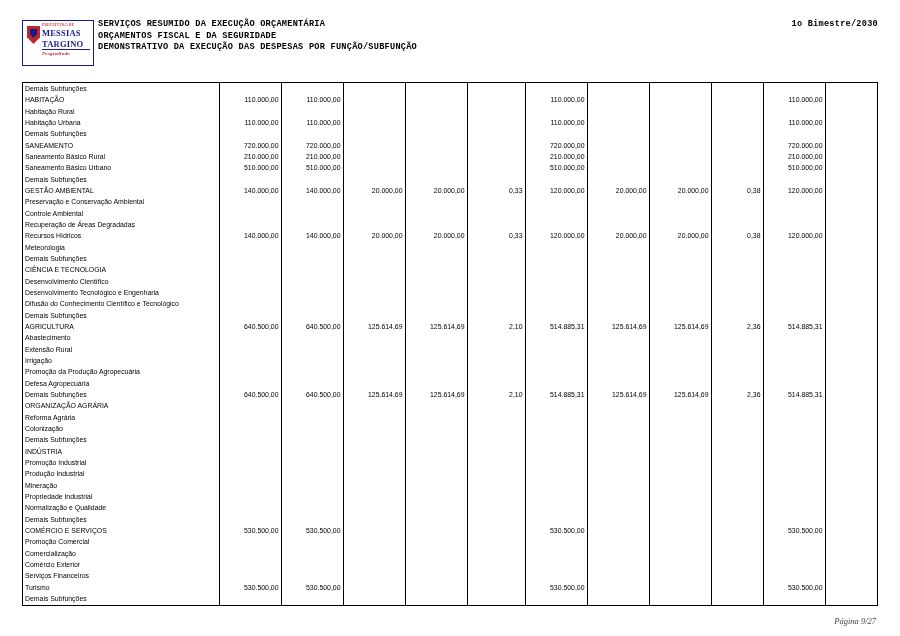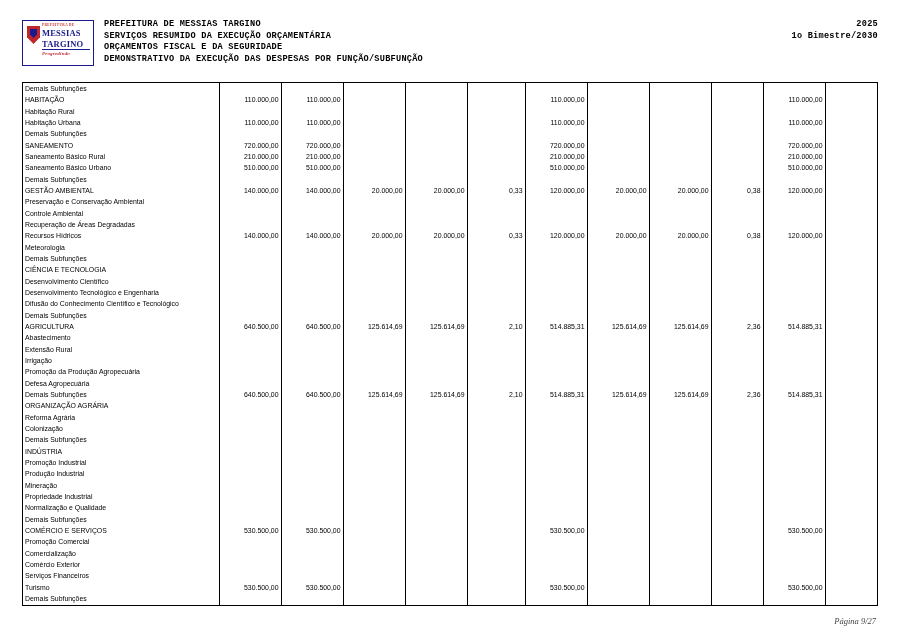--- a/index.html
+++ b/index.html
@@ -22,21 +22,21 @@
 
   
   .header {
     display: flex;
     align-items: flex-start;
     height: 58px;
   }
   .logo-box {
     width: 72px;
     height: 46px;
-    margin-right: 10px;
+    margin-right: 4px;
     margin-top: 2px;
     border: 1px solid #1a1a8c;
     position: relative;
     background: #fff;
     overflow: hidden;
   }
   .logo-shield {
     position: absolute;
     left: 4px; top: 5px;
     width: 13px; height: 18px;
@@ -129,24 +129,20 @@
   <div class="header">
     <div class="logo-box">
       <div class="logo-shield"></div>
       <div class="logo-txt logo-l1">PREFEITURA DE</div>
       <div class="logo-txt logo-l2">MESSIAS</div>
       <div class="logo-txt logo-l3">TARGINO</div>
       <div class="logo-underline"></div>
       <div class="logo-txt logo-l4">Progredindo</div>
     </div>
     <div class="head-text">
-      <div class="head-line">
-        <span>PREFEITURA DE MESSIAS TARGINO</span>
-        <span class="head-right">2025</span>
-      </div>
       <div class="head-line">
         <span>SERVIÇOS RESUMIDO DA EXECUÇÃO ORÇAMENTÁRIA</span>
         <span class="head-right">1o Bimestre/2030</span>
       </div>
       <div class="head-line">
         <span>ORÇAMENTOS FISCAL E DA SEGURIDADE</span>
       </div>
       <div class="head-line">
         <span>DEMONSTRATIVO DA EXECUÇÃO DAS DESPESAS POR FUNÇÃO/SUBFUNÇÃO</span>
       </div>

